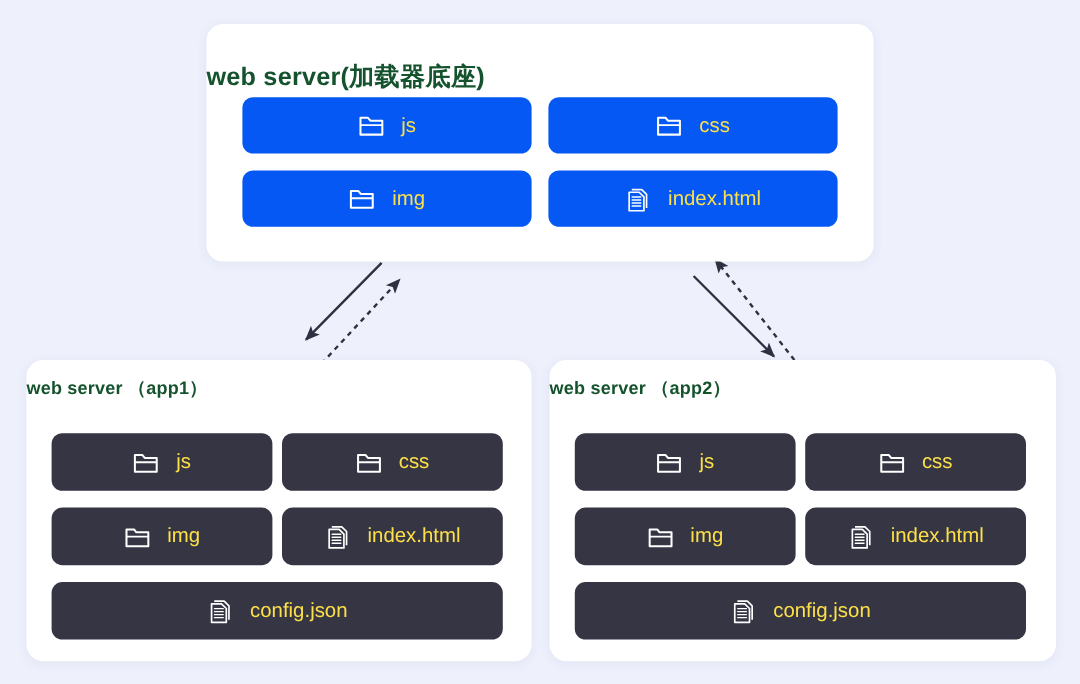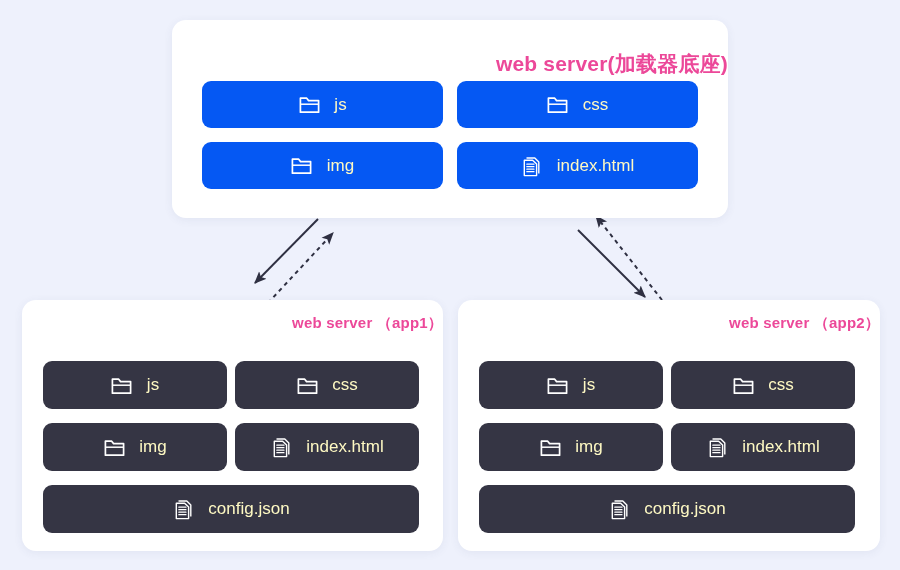--- a/index.html
+++ b/index.html
@@ -31,39 +31,39 @@
     box-shadow: 0 2px 10px rgba(60, 70, 120, 0.07);
   }
 
   .card-top    { left: 172px; top: 20px;  width: 556px; height: 198px; }
   .card-app1   { left: 22px;  top: 300px; width: 421px; height: 251px; }
   .card-app2   { left: 458px; top: 300px; width: 422px; height: 251px; }
 
   .card-title {
     position: absolute;
     left: 0; right: 0;
-    text-align: right;
-    color: #ec4899;
+    text-align: left;
+    color: #14532d;
     font-weight: bold;
     white-space: nowrap;
   }
 
   .card-top .card-title  { top: 30px; font-size: 21px; letter-spacing: .2px; }
   .card-app1 .card-title,
   .card-app2 .card-title { top: 14px; font-size: 15px; letter-spacing: .2px; }
 
   
   .pill {
     position: absolute;
     display: flex;
     align-items: center;
     justify-content: center;
     gap: 14px;
     border-radius: 9px;
-    color: #fef9c3;
+    color: #fde047;
     font-size: 17px;
     user-select: none;
   }
   .pill.blue { background: #0558f3; }
   .pill.dark { background: #353544; }
 
   .pill .pill-label { line-height: 1; padding-bottom: 1px; }
 
   .pill .ico {
     display: inline-flex;

